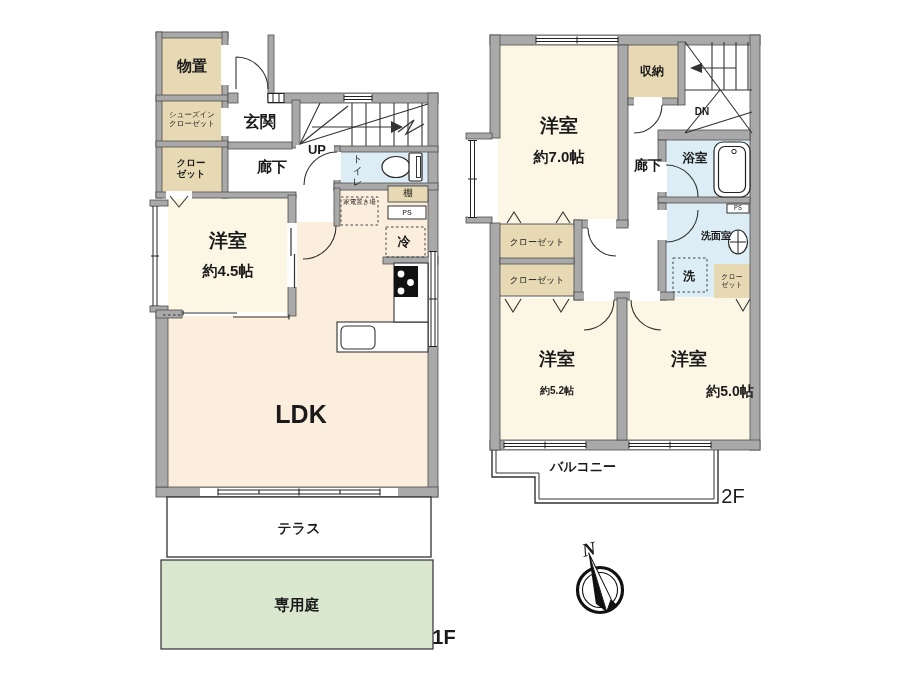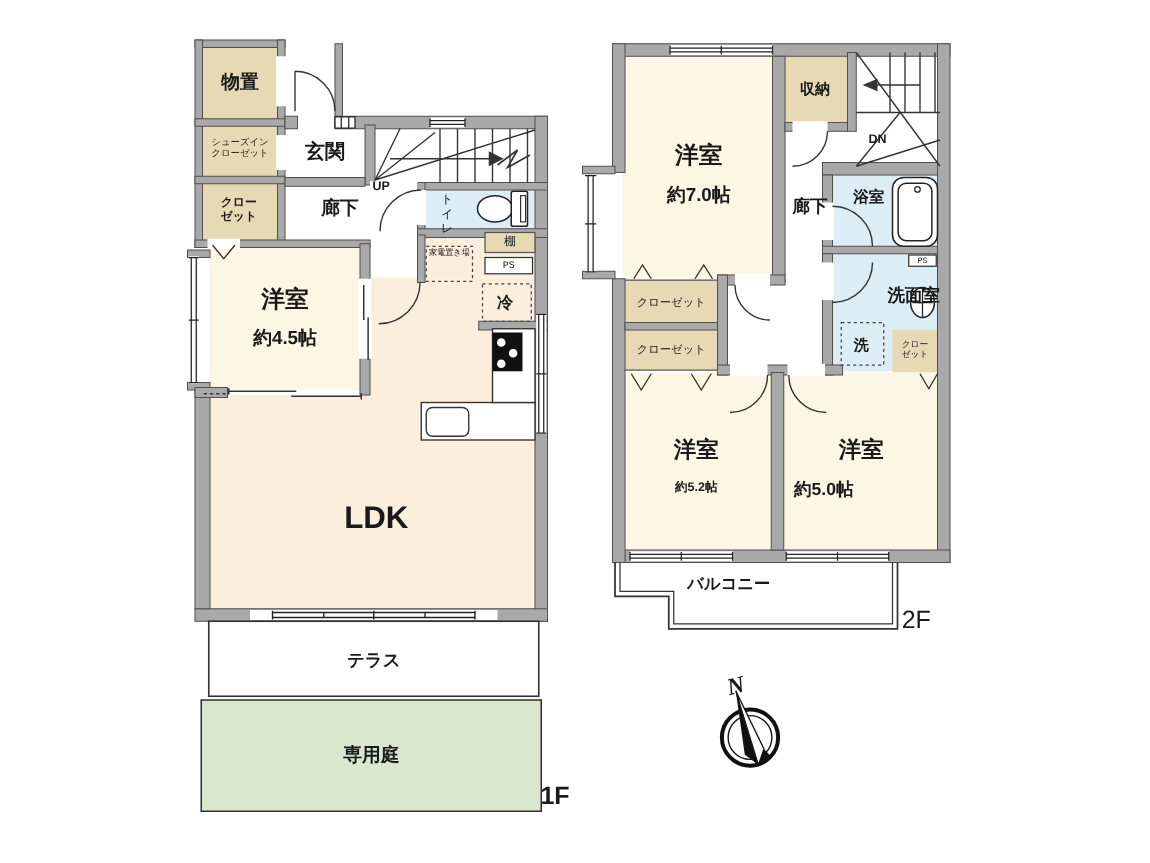--- a/index.html
+++ b/index.html
@@ -263,50 +263,50 @@
 <div class="lbl light" style="left:192px;top:120px;font-size:7.5px">
   <div>シューズイン</div>
   <div>クローゼット</div>
 </div>
 <div class="lbl" style="left:191px;top:168px;font-size:9.5px">
   <div>クロー</div>
   <div>ゼット</div>
 </div>
 <div class="lbl" style="left:260px;top:122px;font-size:16px">玄関</div>
 <div class="lbl" style="left:272px;top:167px;font-size:15px">廊下</div>
-<div class="lbl" style="left:305px;top:150px;font-size:10px">UP</div>
+<div class="lbl" style="left:317px;top:150px;font-size:13px">UP</div>
 <div class="lbl vert light" style="left:357px;top:166px;font-size:9.5px">トイレ</div>
 <div class="lbl light" style="left:408px;top:194px;font-size:9.5px">棚</div>
 <div class="lbl light" style="left:407px;top:212.5px;font-size:8px">PS</div>
 <div class="lbl light" style="left:359.5px;top:203px;font-size:6.5px">家電置き場</div>
 <div class="lbl" style="left:404px;top:242px;font-size:13px">冷</div>
 <div class="lbl" style="left:228px;top:241px;font-size:19px">洋室</div>
 <div class="lbl" style="left:228px;top:271px;font-size:15px">約4.5帖</div>
 <div class="lbl" style="left:301px;top:414px;font-size:25px;font-weight:700">LDK</div>
 <div class="lbl" style="left:299px;top:528px;font-size:14px">テラス</div>
 <div class="lbl" style="left:297px;top:605px;font-size:15px">専用庭</div>
 <div class="lbl" style="left:444px;top:637px;font-size:20px;font-weight:700">1F</div>
 
 <div class="lbl" style="left:559px;top:126px;font-size:19px">洋室</div>
 <div class="lbl" style="left:559px;top:157px;font-size:15px">約7.0帖</div>
 <div class="lbl" style="left:652px;top:71px;font-size:12px">収納</div>
 <div class="lbl" style="left:702px;top:112px;font-size:10px">DN</div>
 <div class="lbl" style="left:648px;top:165px;font-size:14px">廊下</div>
 <div class="lbl" style="left:695px;top:158px;font-size:12.5px">浴室</div>
 <div class="lbl light" style="left:738px;top:208.5px;font-size:6.5px">PS</div>
-<div class="lbl" style="left:731px;top:236px;font-size:14px">洗面室</div>
+<div class="lbl" style="left:716px;top:236px;font-size:10px">洗面室</div>
 <div class="lbl" style="left:689px;top:276px;font-size:12px">洗</div>
 <div class="lbl light" style="left:537px;top:242.5px;font-size:9px">クローゼット</div>
 <div class="lbl light" style="left:537px;top:280.5px;font-size:9px">クローゼット</div>
 <div class="lbl light" style="left:732px;top:281px;font-size:7px">
   <div>クロー</div>
   <div>ゼット</div>
 </div>
 <div class="lbl" style="left:557px;top:360px;font-size:18px">洋室</div>
 <div class="lbl" style="left:557px;top:391px;font-size:10px">約5.2帖</div>
 <div class="lbl" style="left:689px;top:360px;font-size:18px">洋室</div>
-<div class="lbl" style="left:659px;top:391px;font-size:14px">約5.0帖</div>
+<div class="lbl" style="left:730px;top:391px;font-size:14px">約5.0帖</div>
 <div class="lbl" style="left:583px;top:467px;font-size:13px">バルコニー</div>
 <div class="lbl" style="left:733px;top:496px;font-size:20px;font-weight:400">2F</div>
 
 <div class="lbl compass-n" style="left:589px;top:550px;font-size:19px">N</div>
 
 </div>
 
 </body></html>

